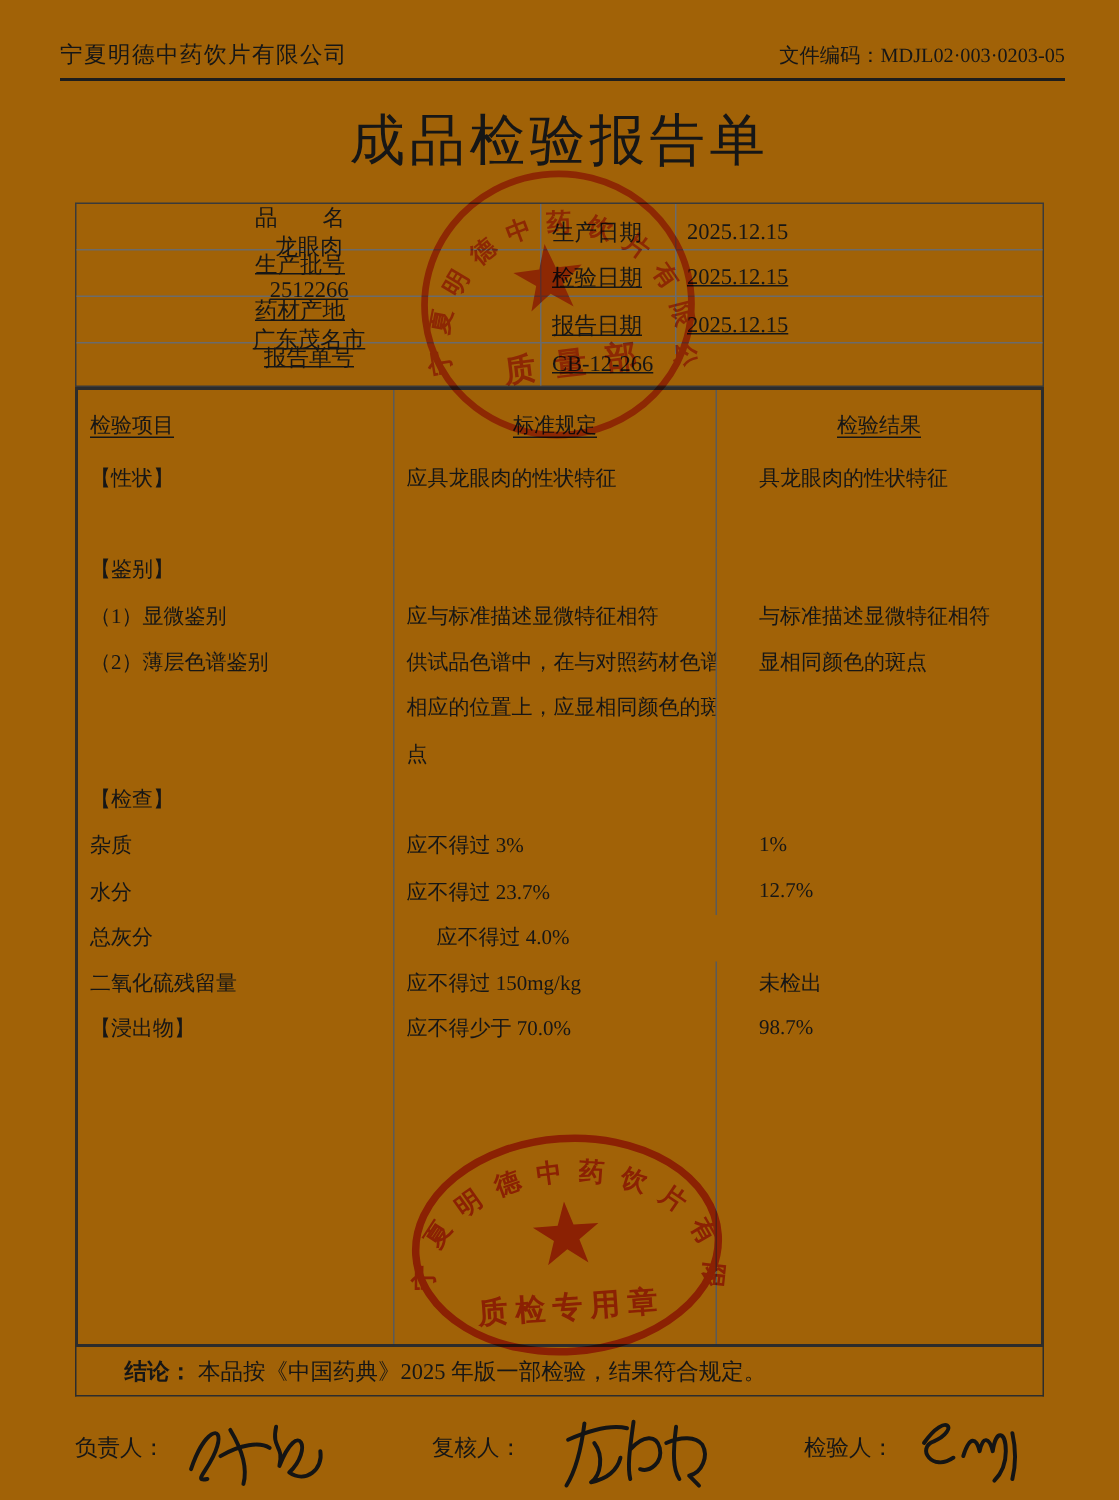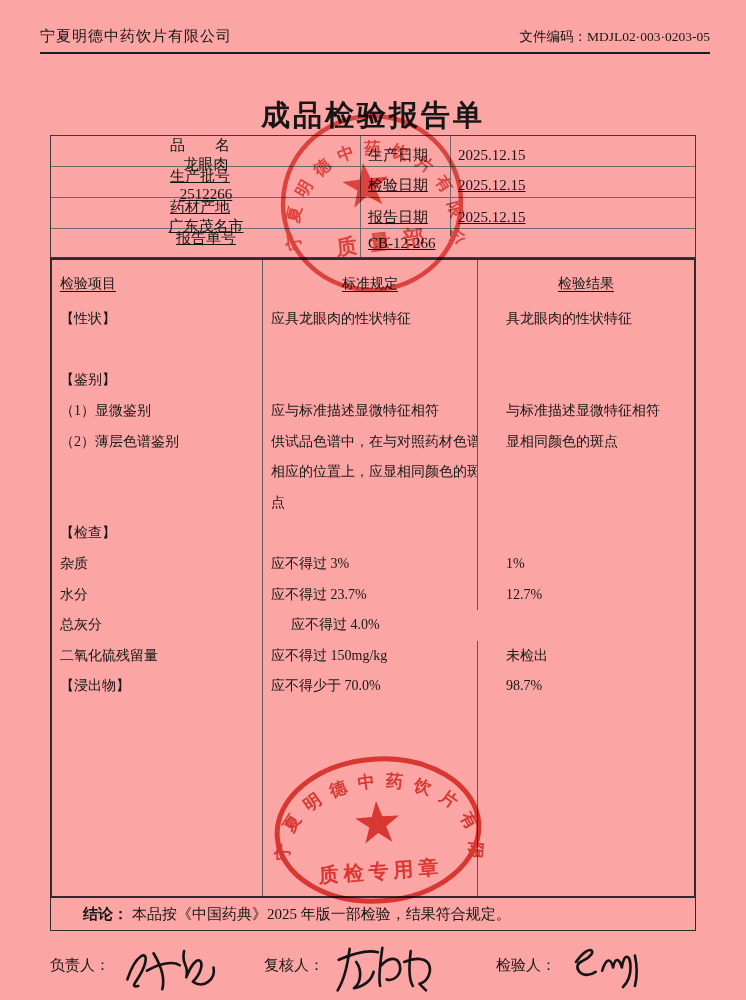--- a/index.html
+++ b/index.html
@@ -1,27 +1,27 @@
 <!DOCTYPE html>
 <html><head>
 <meta charset="utf-8">
 <style>
   * { margin:0; padding:0; box-sizing:border-box; }
   html,body { background:#fff; }
   body { font-family:"Liberation Serif","DejaVu Serif",serif; color:#161616; }
-  .page { position:relative; width:746px; height:1000px; background:#fca5a5; overflow:hidden; }
+  .page { position:relative; width:746px; height:1000px; background:#a16207; overflow:hidden; }
 
   
   .hdr-company { position:absolute; left:40px; top:27px; font-size:15px; letter-spacing:1px; }
   .hdr-code { position:absolute; right:36px; top:28px; font-size:13.5px; }
   .hdr-rule { position:absolute; left:40px; top:52px; width:670px; height:2px; background:#1d1d1d; }
 
   
-  .title { position:absolute; left:0; top:96px; width:100%; text-align:center;
-           font-size:29px; font-weight:bold; letter-spacing:3px; }
+  .title { position:absolute; left:0; top:69px; width:100%; text-align:center;
+           font-size:37px; font-weight:normal; letter-spacing:3px; }
 
   
   .info-table { position:absolute; left:50px; top:135px; width:646px; border:1px solid #3a3a3a; font-size:15px; }
   .irow { display:grid; grid-template-columns:310px 90px 246px; }
   .irow + .irow { border-top:1px solid #6b6b6b;text-decoration:underline; }
   .irow .c { display:flex; align-items:center; padding:0 6px 0 7px; }
   .irow .c1 { border-right:1px solid #6b6b6b;flex-direction:column; }
   .irow .c2 { border-right:1px solid #6b6b6b; }
   .irow.last { grid-template-columns:310px 336px; }
   .irow.last .c1 { border-right:1px solid #6b6b6b; }
@@ -214,21 +214,21 @@
   <div class="sigs">
     <div class="sig-block" style="margin-left:0;">
       <span class="sig-label">负责人：</span>
       <svg class="sig-svg" width="110" height="60" viewBox="0 0 100 55" aria-label="张林艺">
         <path d="M10 38 C18 14 30 10 26 24 C22 38 10 46 20 44"></path>
         <path d="M34 14 C40 24 45 36 42 47"></path>
         <path d="M28 30 C40 23 52 21 58 25"></path>
         <path d="M62 12 C59 26 67 23 64 36 C76 6 85 26 70 40 C80 47 91 38 89 27"></path>
       </svg>
     </div>
-    <div class="sig-block" style="margin-left:32px;">
+    <div class="sig-block" style="margin-left:56px;gap:16px;">
       <span class="sig-label">复核人：</span>
       <svg class="sig-svg" width="120" height="60" viewBox="0 0 110 55" aria-label="庄丽娟">
         <path d="M8 20 C24 13 36 11 44 13"></path>
         <path d="M18 10 C16 26 12 40 7 48"></path>
         <path d="M24 22 C30 30 28 42 22 46 C31 44 38 39 40 31"></path>
         <path d="M48 9 C46 24 44 36 46 44 M46 26 C54 17 62 17 64 25 C66 34 58 40 52 38"></path>
         <path d="M74 12 C72 28 72 38 76 44 M68 22 C77 18 86 18 90 23 C94 30 90 40 82 42 L88 48"></path>
       </svg>
     </div>
     <div class="sig-block" style="margin-left:40px;">

